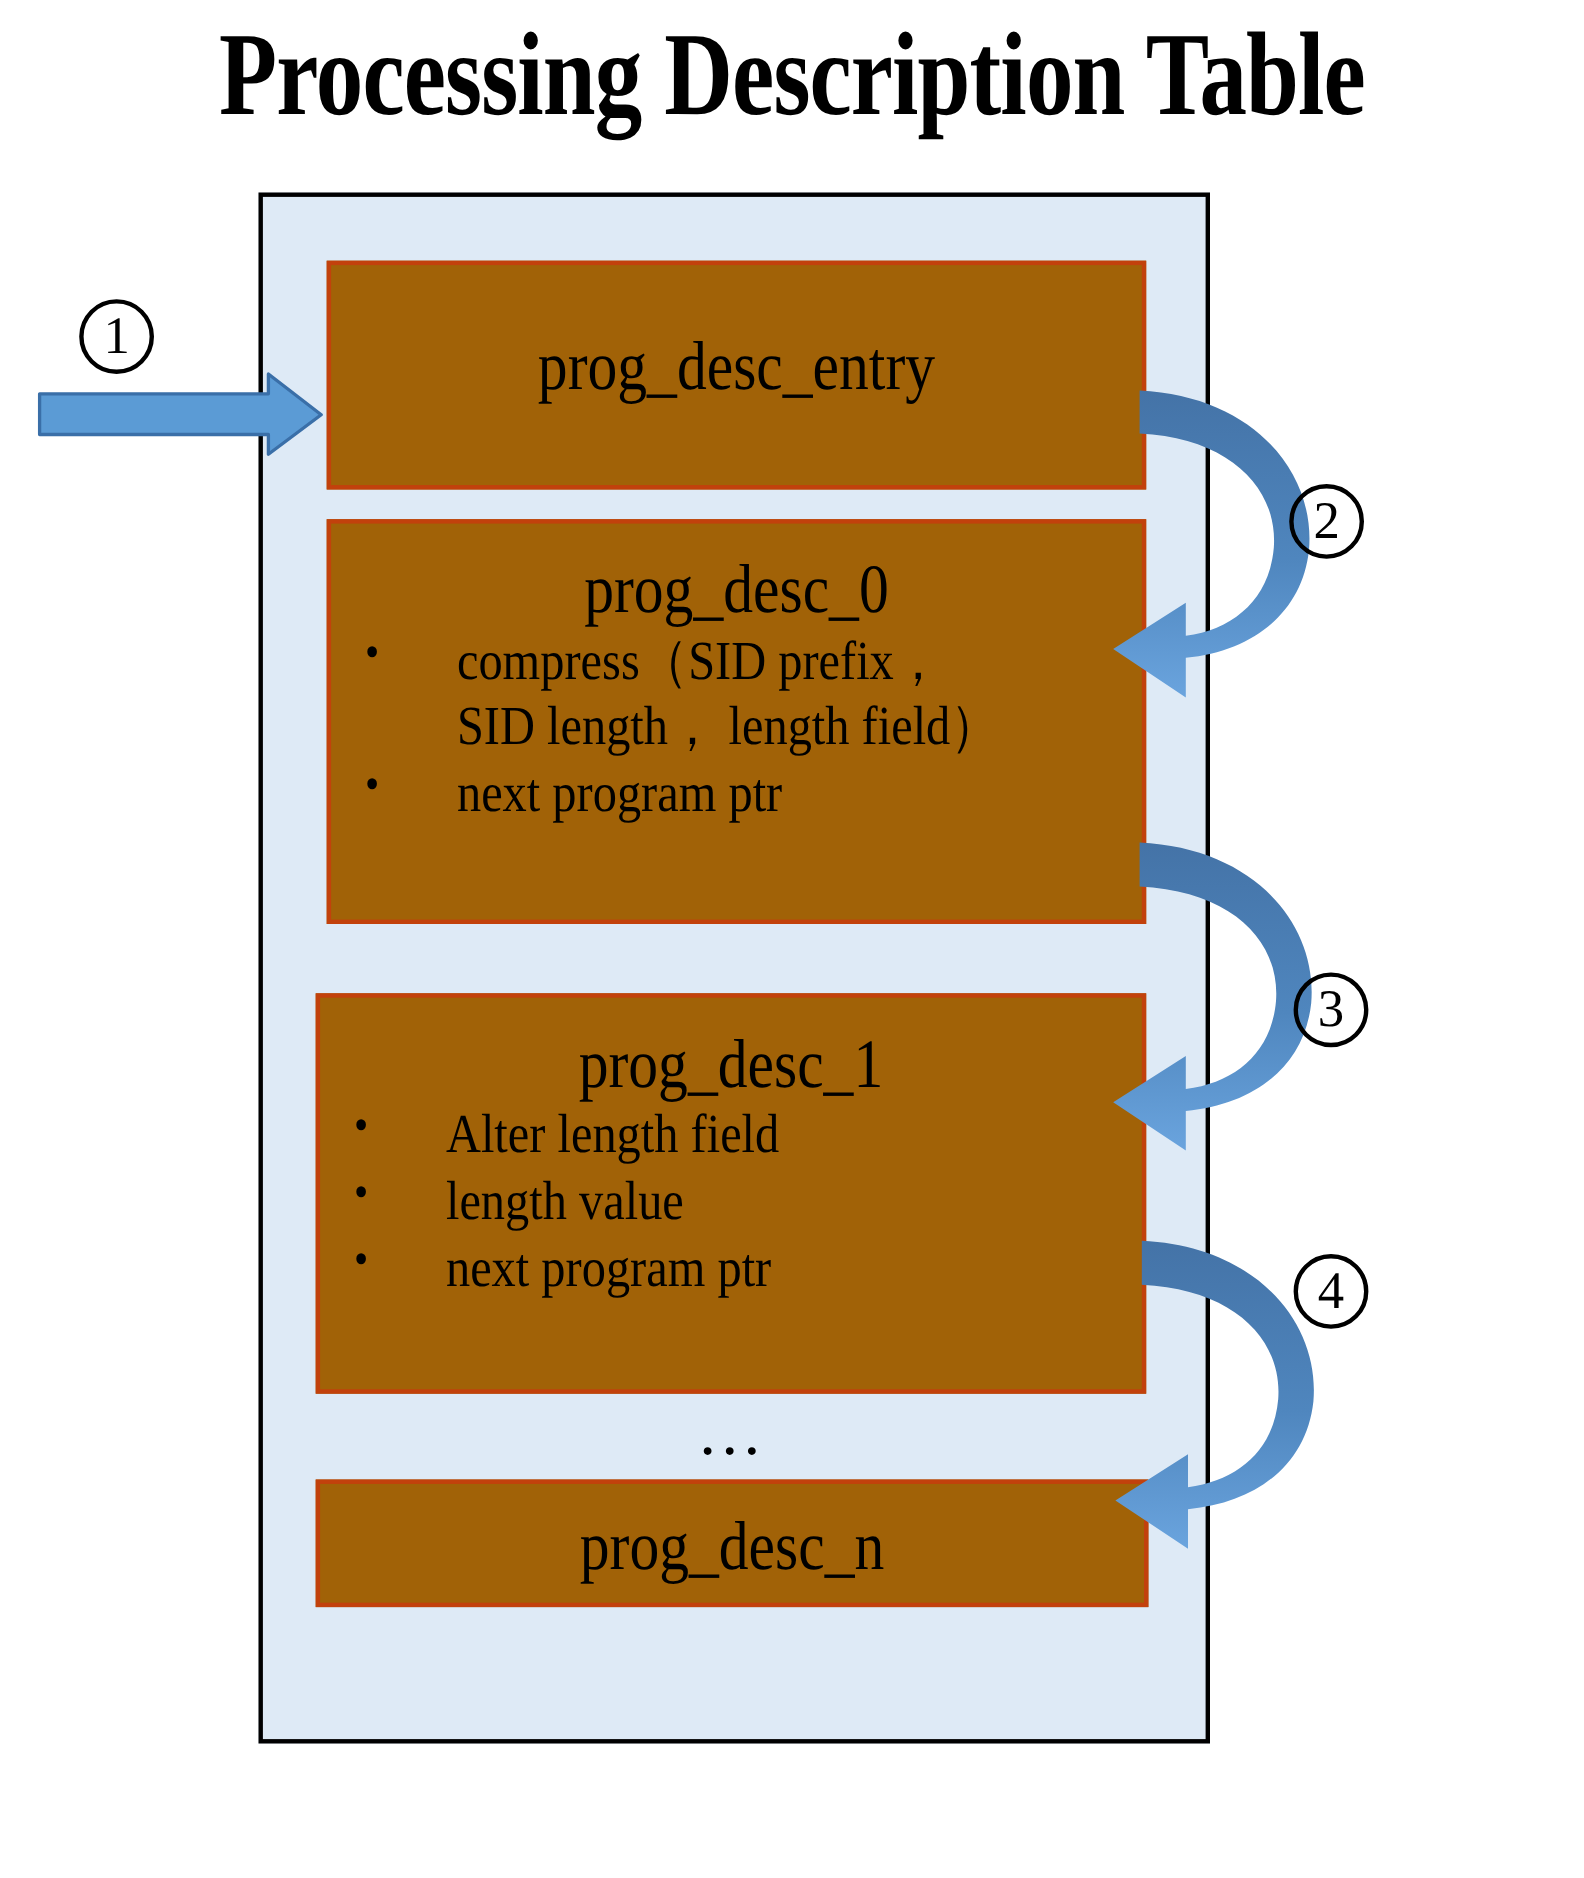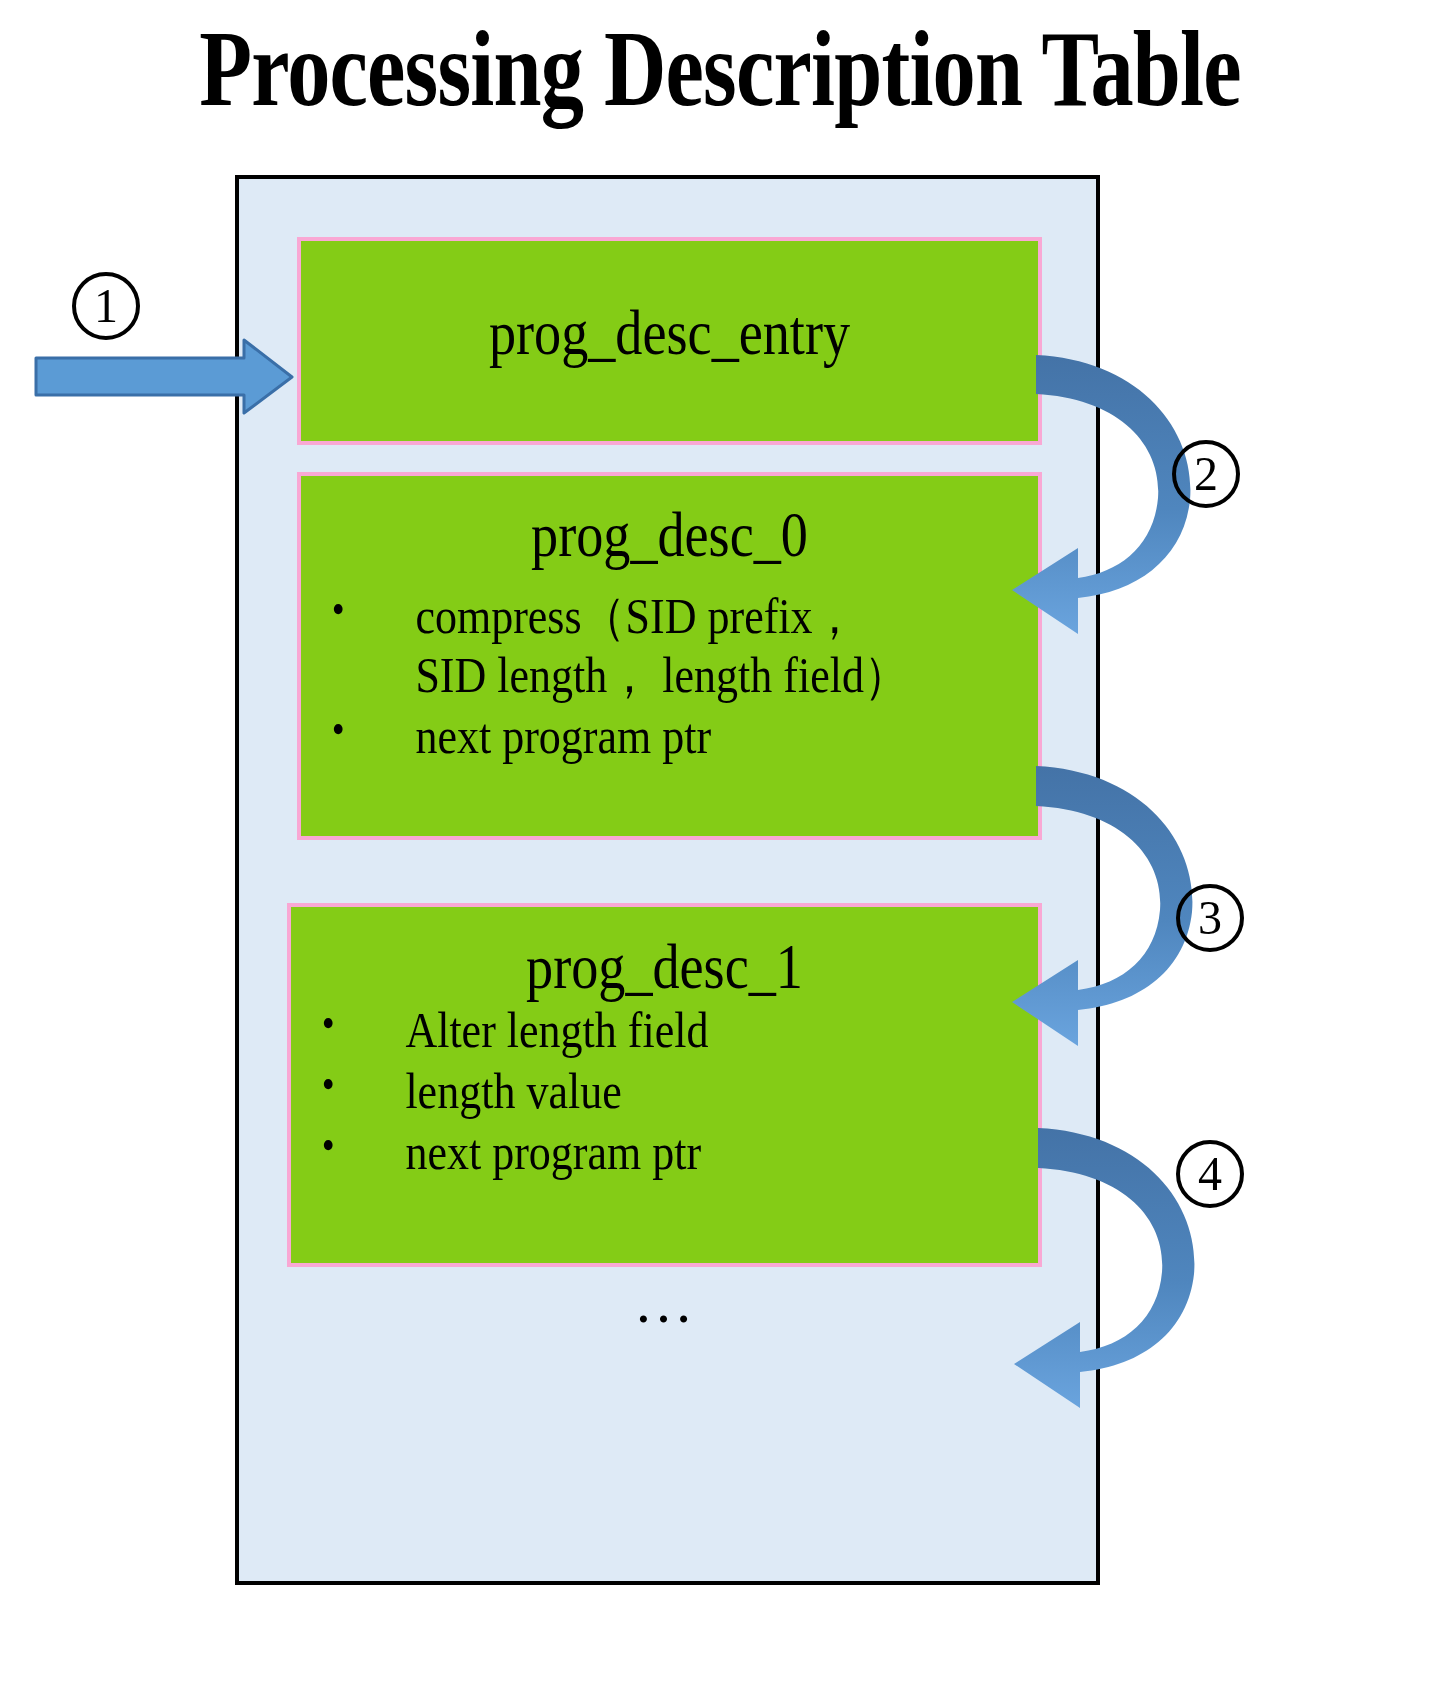--- a/index.html
+++ b/index.html
@@ -42,22 +42,22 @@
     width: 865px;
     height: 1410px;
     background: #DEEAF6;
     border: 4px solid #000000;
     box-sizing: border-box;
   }
 
   
   .desc-box {
     position: absolute;
-    background: #84cc16;
-    border: 4px solid #f9a8d4;
+    background: #a16207;
+    border: 4px solid #c2410c;
     box-sizing: border-box;
   }
   .box-entry { left: 297px; top: 237px;  width: 745px; height: 208px; }
   .box-0     { left: 297px; top: 472px;  width: 745px; height: 368px; }
   .box-1     { left: 287px; top: 903px;  width: 755px; height: 364px; }
   .box-n     { left: 287px; top: 1345px; width: 757px; height: 116px; }
 
   .box-title {
     text-align: center;
     font-size: 63px;
@@ -69,21 +69,21 @@
   .box-entry .box-title { padding-top: 58px; }
   .box-0 .box-title     { padding-top: 25px; }
   .box-1 .box-title     { padding-top: 26px; }
   .box-n .box-title     { padding-top: 22px; }
 
   .bullets {
     margin: 0;
     padding: 0;
     list-style: none;
   }
-  .box-0 .bullets { margin-top: 18px; }
+  .box-0 .bullets { margin-top: 2px; }
   .box-1 .bullets { }
 
   .bullets li {
     position: relative;
     font-size: 50px;
     line-height: 1.18;
     color: #000000;
     padding-left: 130px;
     margin-bottom: 2px;
     transform: scaleX(0.88);
@@ -165,20 +165,23 @@
     <div class="box-title">prog_desc_1</div>
     <ul class="bullets">
       <li>Alter length field</li>
       <li>length value</li>
       <li>next program ptr</li>
     </ul>
   </div>
 
   <div class="ellipsis">…</div>
 
+  <div class="desc-box box-n">
+    <div class="box-title">prog_desc_n</div>
+  </div>
 
   <svg class="arrow-layer" viewBox="0 0 1440 1707" xmlns="http://www.w3.org/2000/svg">
     <defs>
       <linearGradient id="curveGrad2" x1="0" y1="0" x2="0" y2="1">
         <stop offset="0%" stop-color="#4473A7"></stop>
         <stop offset="55%" stop-color="#4F86BE"></stop>
         <stop offset="100%" stop-color="#6AA4DE"></stop>
       </linearGradient>
       <linearGradient id="curveGrad3" x1="0" y1="0" x2="0" y2="1">
         <stop offset="0%" stop-color="#4473A7"></stop>

